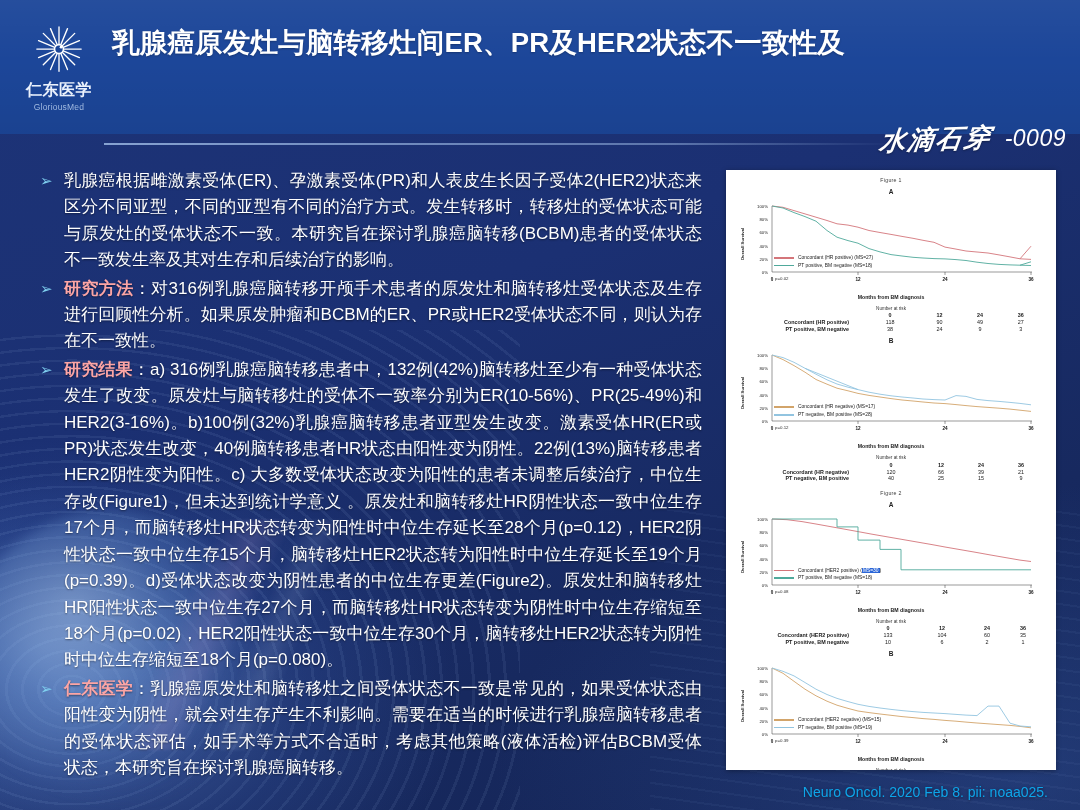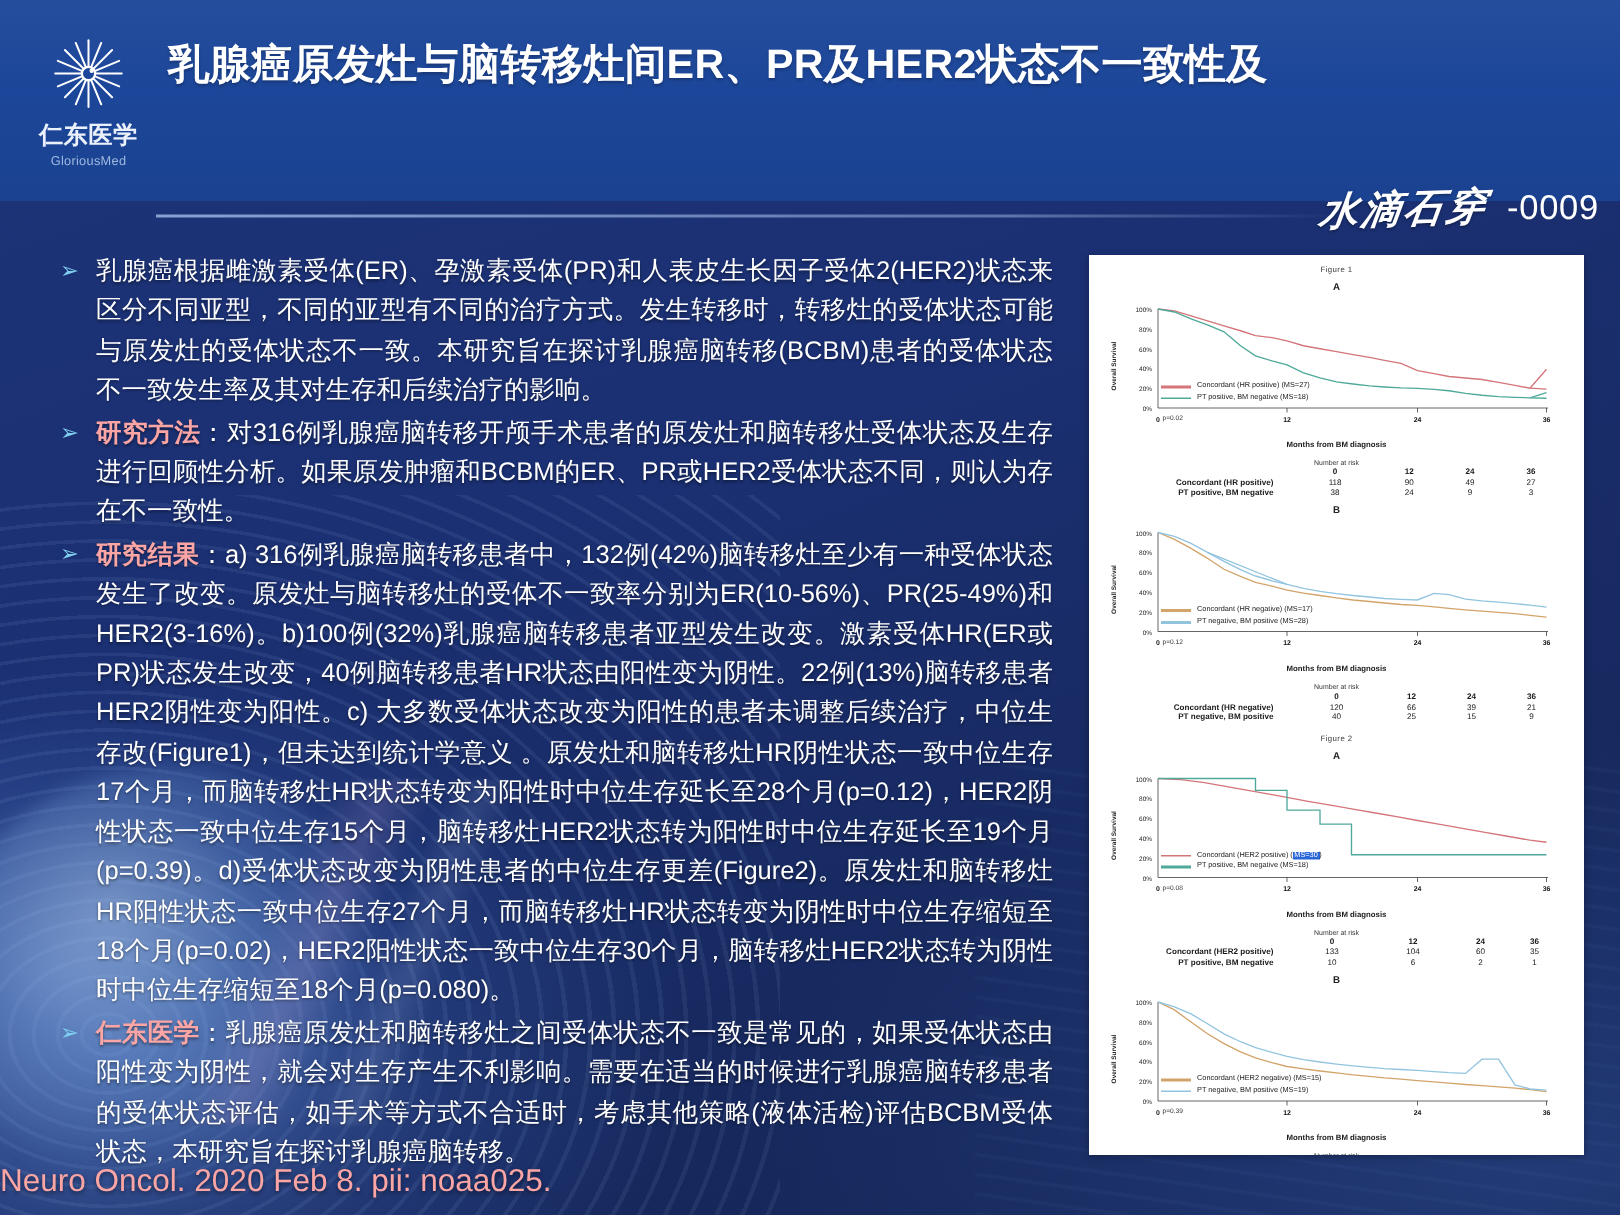--- a/index.html
+++ b/index.html
@@ -104,21 +104,21 @@
   .wm-cn {
     position: absolute; right: 88px; top: -12px;
     font-family: "Liberation Serif", "DejaVu Serif", serif;
     font-size: 26px; font-style: italic; font-weight: bold;
     color: #ffffff; letter-spacing: 2px;
     transform: skewX(-9deg) rotate(-2deg);
     text-shadow: 0 1px 2px rgba(0,0,0,.35);
   }
   .wm-num {
     position: absolute; right: 14px; top: -9px;
-    font-size: 23px; color: #ffffff; font-weight: 500; letter-spacing: .5px;
+    font-size: 23px; color: #ffffff; font-weight: 500; letter-spacing: .5px; font-style: italic;
   }
 
   
   .body-col {
     position: absolute; left: 34px; top: 168px;
     width: 668px; z-index: 4;
   }
   .bullet-row { display: flex; align-items: flex-start; margin-bottom: 2px; }
   .bullet-mark {
     flex: 0 0 30px;
@@ -171,21 +171,22 @@
   .risk-table td.lbl, .risk-table th.lbl {
     text-align: right; font-weight: bold; width: 120px; padding-right: 12px; white-space: nowrap;
   }
   .axis-txt { font-size: 4.3px; fill: #222; font-family: "Liberation Sans", sans-serif; }
   .axis-txt-b { font-size: 4.6px; fill: #111; font-weight: bold; font-family: "Liberation Sans", sans-serif; }
   .ylab { font-size: 4.3px; fill: #222; font-weight: bold; font-family: "Liberation Sans", sans-serif; }
 
   
   .citation {
     position: absolute; left: 0; right: 16px; bottom: 10px;
-    color: #fca5a5; font-size: 21px; z-index: 6;
+    text-align: right;
+    color: #0ea5e9; font-size: 14px; z-index: 6;
     text-shadow: 0 1px 3px rgba(0,0,0,.5);
     padding-right: 16px;
   }
 </style>
 </head>
 <body>
 
 <div id="slide">
 
   <div class="bg-base"></div>

